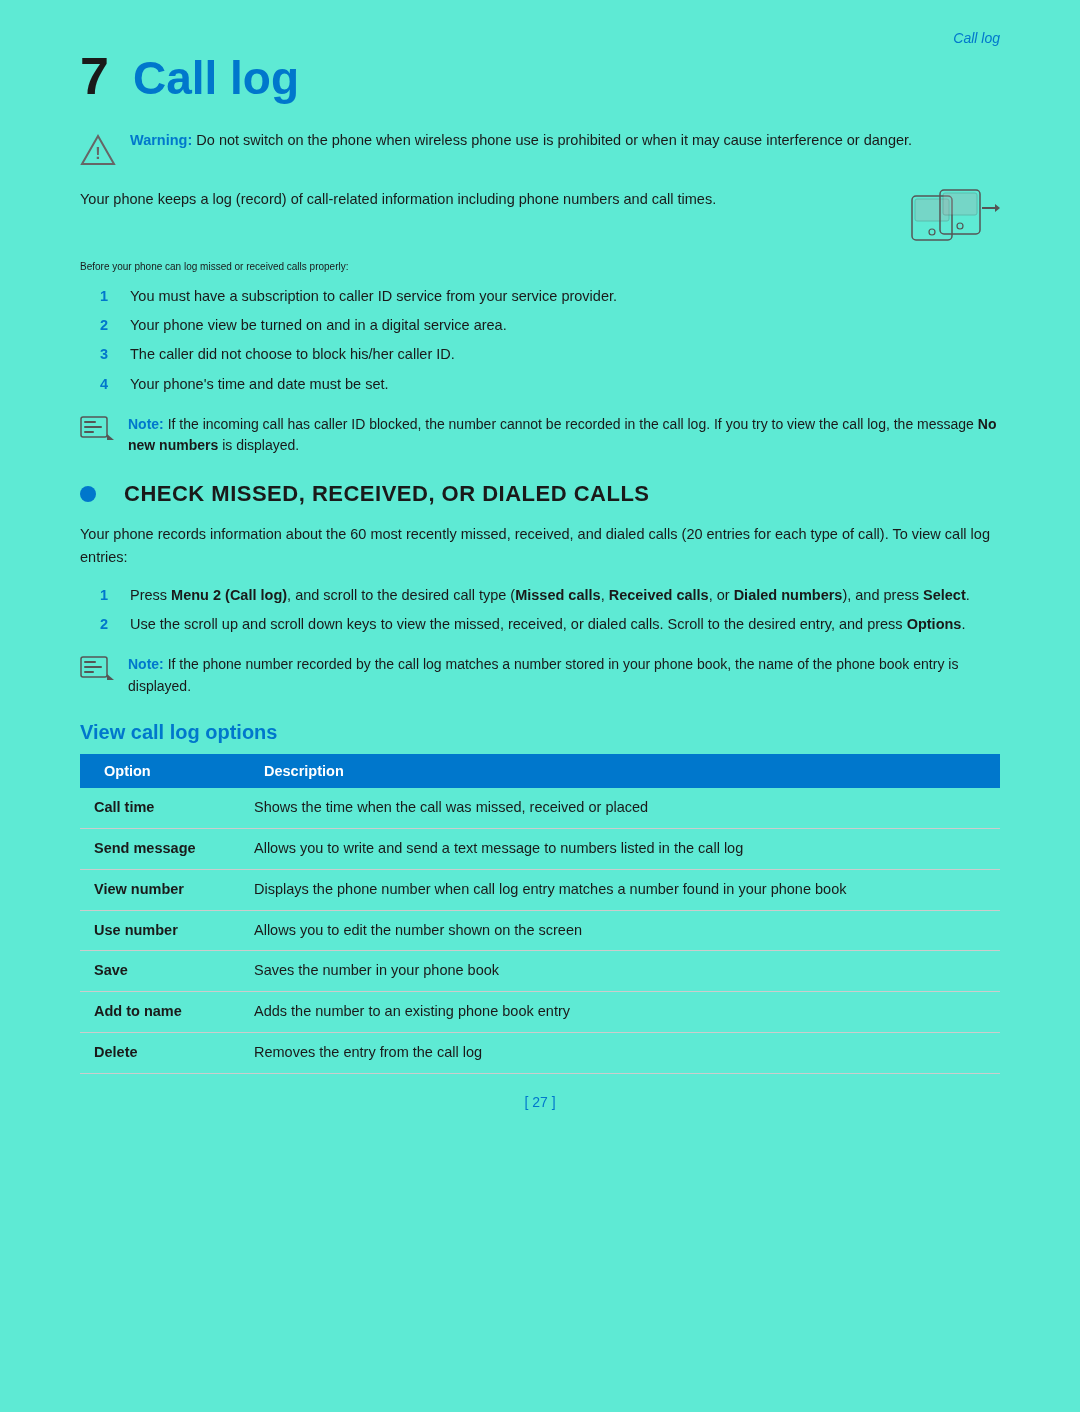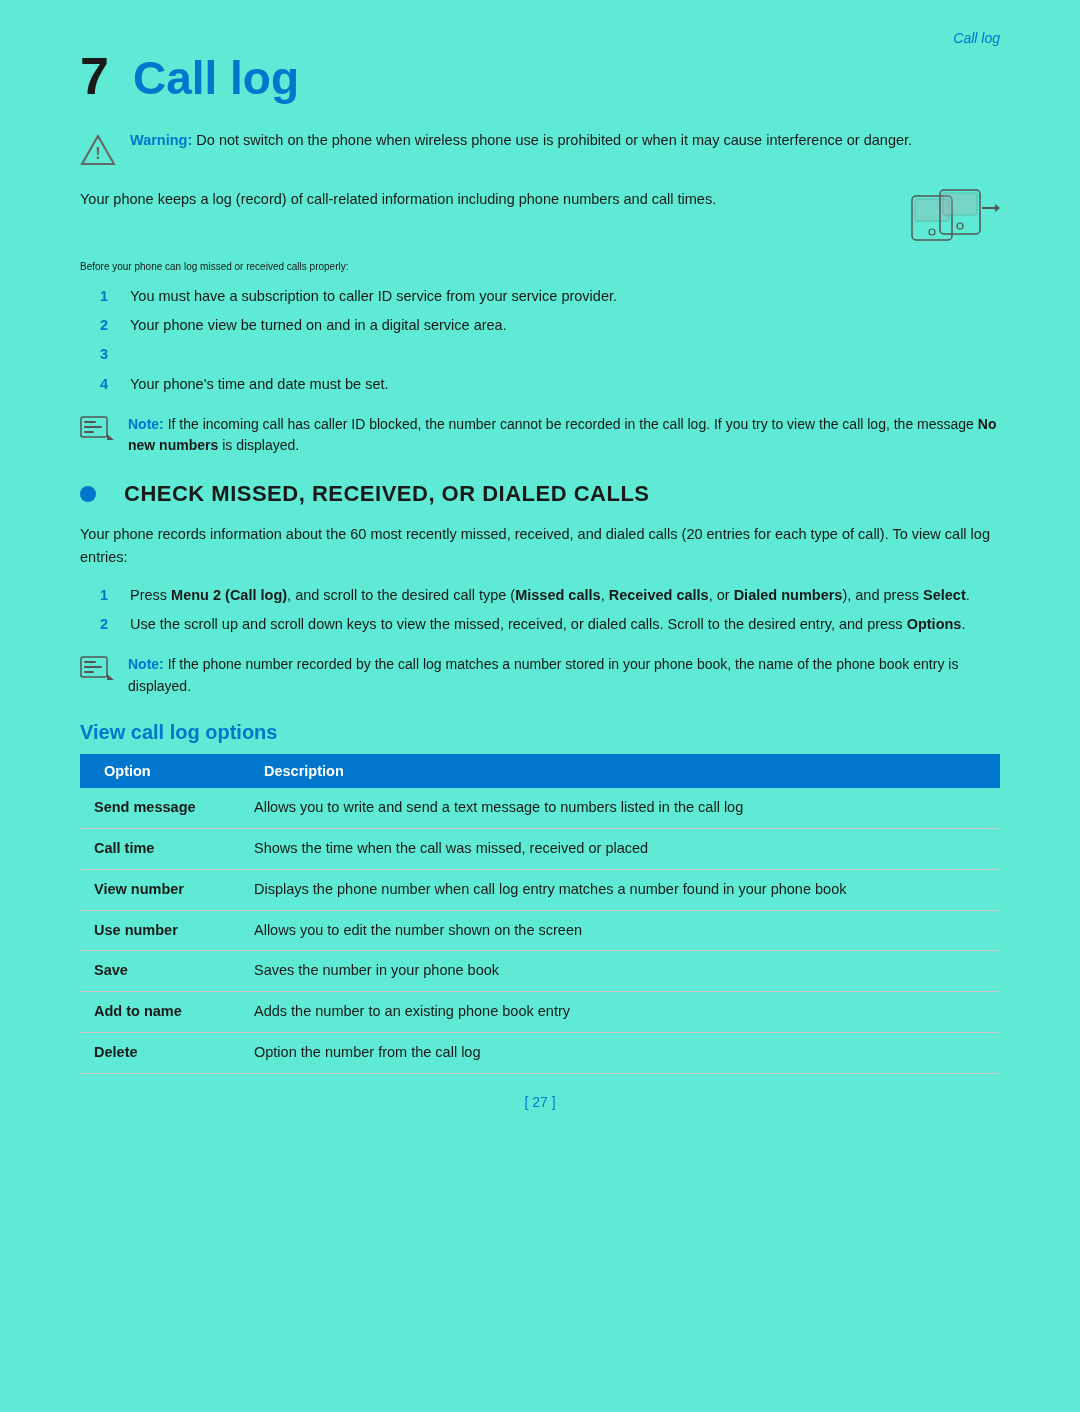--- a/index.html
+++ b/index.html
@@ -284,20 +284,21 @@
     <div class="numbered-item">
       <span class="num">1</span>
       <span>You must have a subscription to caller ID service from your service provider.</span>
     </div>
     <div class="numbered-item">
       <span class="num">2</span>
       <span>Your phone view be turned on and in a digital service area.</span>
     </div>
     <div class="numbered-item">
       <span class="num">3</span>
+      <span>The caller did not choose to block his/her caller ID.</span>
     </div>
     <div class="numbered-item">
       <span class="num">4</span>
       <span>Your phone's time and date must be set.</span>
     </div>
   </div>
 
   <div class="note-box">
     <div class="note-icon">
       <svg width="34" height="28" viewBox="0 0 34 28" xmlns="http://www.w3.org/2000/svg">
@@ -356,45 +357,45 @@
 
   <table>
     <thead>
       <tr>
         <th>Option</th>
         <th>Description</th>
       </tr>
     </thead>
     <tbody>
       <tr class="table-row">
+        <td>Call time</td>
+        <td>Shows the time when the call was missed, received or placed</td>
+      </tr>
+      <tr class="table-row">
         <td>Send message</td>
         <td>Allows you to write and send a text message to numbers listed in the call log</td>
       </tr>
       <tr class="table-row">
-        <td>Call time</td>
-        <td>Shows the time when the call was missed, received or placed</td>
-      </tr>
-      <tr class="table-row">
         <td>View number</td>
         <td>Displays the phone number when call log entry matches a number found in your phone book</td>
       </tr>
       <tr class="table-row">
         <td>Use number</td>
         <td>Allows you to edit the number shown on the screen</td>
       </tr>
       <tr class="table-row">
         <td>Save</td>
         <td>Saves the number in your phone book</td>
       </tr>
       <tr class="table-row">
         <td>Add to name</td>
         <td>Adds the number to an existing phone book entry</td>
       </tr>
       <tr class="table-row">
         <td>Delete</td>
-        <td>Option the number from the call log</td>
+        <td>Removes the entry from the call log</td>
       </tr>
     </tbody>
   </table>
 
   <div class="page-number">[ 27 ]</div>
 
 </div>
 
 </body></html>

